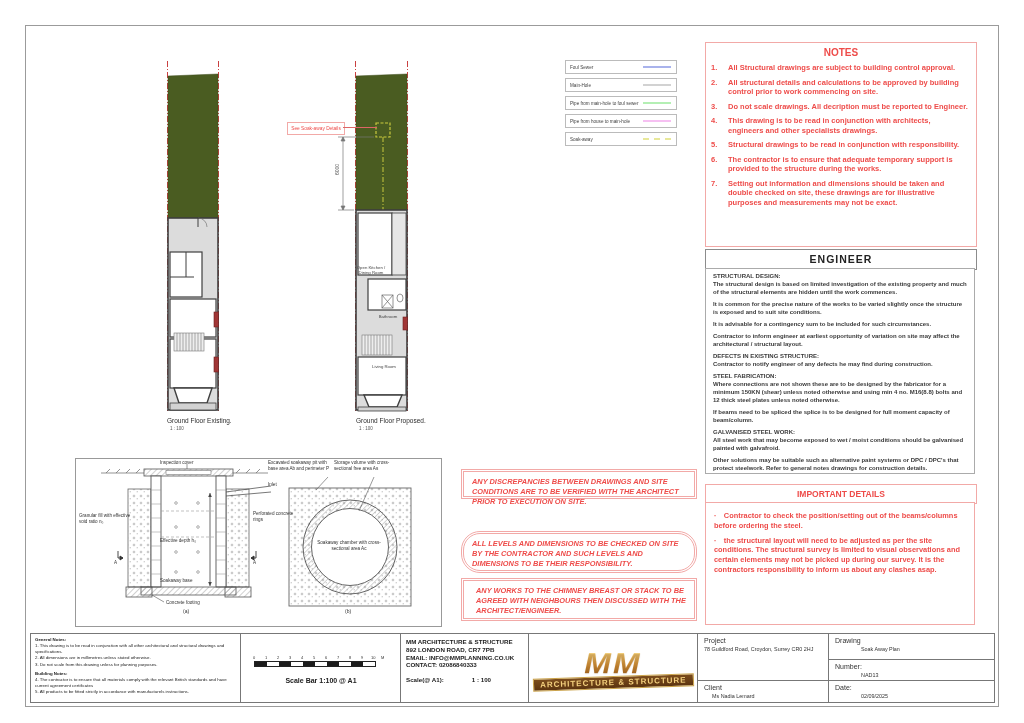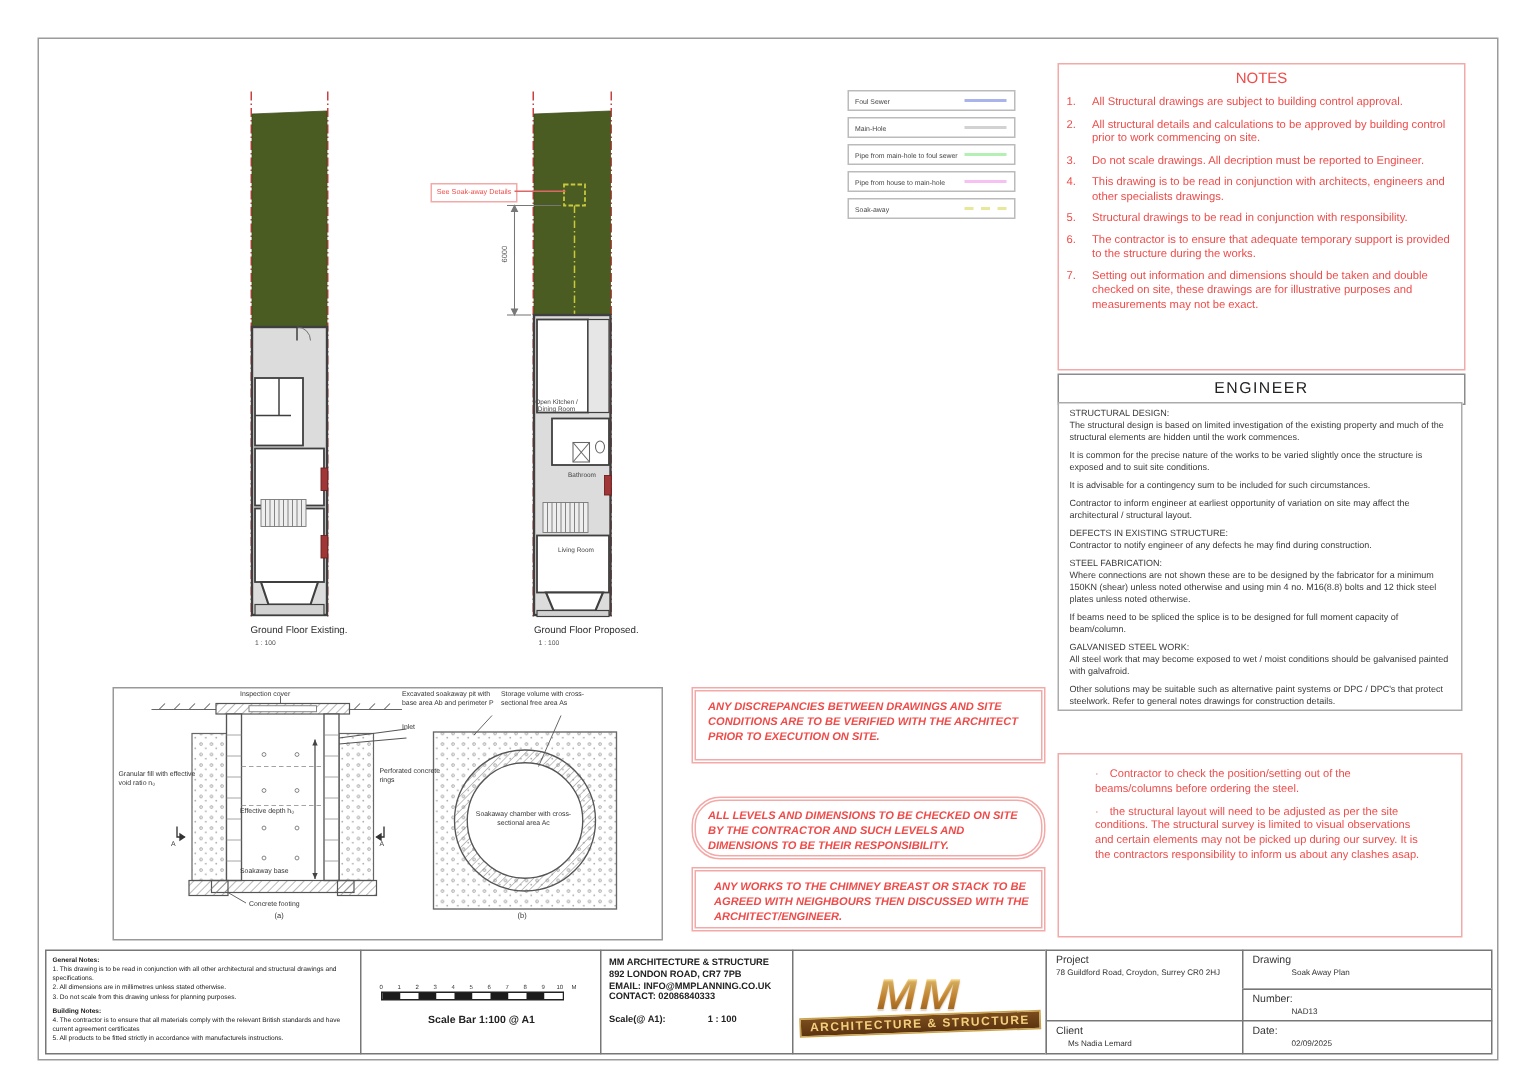--- a/index.html
+++ b/index.html
@@ -1,19 +1,19 @@
 <!DOCTYPE html>
 <html><head>
 <meta charset="utf-8">
 <style>
   html,body{margin:0;padding:0;background:#fff;}
   .sheet{position:relative;width:1024px;height:723px;background:#fff;overflow:hidden;
          font-family:"Liberation Sans",sans-serif;color:#333;
          --red:#ee4c4a;--redborder:#f2a9a7;}
-  .abs{position:absolute;}
+  .abs{position:absolute;font-weight:bold;}
   .frame{left:25px;top:25px;width:972px;height:680px;border:1px solid #9b9b9b;}
 
   
   .plan-svg{position:absolute;}
   .plan-title{position:absolute;font-size:6.5px;color:#2c2c2c;}
   .plan-scale{position:absolute;font-size:4.5px;color:#555;}
   .room-label{position:absolute;font-size:4.3px;color:#444;text-align:center;line-height:1.2;}
   .callout{position:absolute;left:287px;top:122px;width:56px;height:11px;border:1px solid var(--redborder);
            color:var(--red);font-size:4.8px;display:flex;align-items:center;justify-content:center;background:#fff;}
   .callout-line{position:absolute;left:343px;top:127px;width:34px;height:1px;background:#d66;}
@@ -36,26 +36,26 @@
   .details-header{left:705px;top:249px;width:270px;height:19px;border:1px solid #8c8c8c;background:#fff;
                   font-size:10.5px;letter-spacing:1px;color:#222;text-align:center;line-height:19px;}
   .details-body{left:705px;top:268px;width:270px;height:206px;border:1px solid #ababab;background:#fff;
                 padding:4px 7px;box-sizing:border-box;font-size:6px;color:#3a3a3a;overflow:hidden;}
   .details-body p{margin:0 0 4.5px;white-space:pre-line;line-height:1.3;}
 
   .imp-header{left:705px;top:484px;width:270px;height:18px;border:1px solid var(--redborder);background:#fff;
               color:var(--red);font-size:8.5px;text-align:center;line-height:18px;}
   .imp-body{left:705px;top:502px;width:270px;height:123px;border:1px solid var(--redborder);background:#fff;
             padding:3px 8px;box-sizing:border-box;color:var(--red);font-size:7.4px;overflow:hidden;}
-  .imp-body p{margin:5px 16px 0;line-height:1.32;}
+  .imp-body p{margin:5px 0 0;line-height:1.32;}
 
   .warn{position:absolute;left:461px;width:236px;border:3px double var(--redborder);background:#fff;
         color:var(--red);font-size:7.4px;font-weight:bold;font-style:italic;
         padding:5px 8px;box-sizing:border-box;line-height:1.35;}
-  .warn1{top:458px;height:51px;}
+  .warn1{top:469px;height:30px;}
   .warn2{top:531px;height:42px;border-radius:19px;}
   .warn3{top:578px;height:43px;padding-left:12px;}
 
   
   .soak-box{left:75px;top:458px;width:365px;height:167px;border:1px solid #999;background:#fff;}
   .soak-label{position:absolute;font-size:4.6px;color:#333;line-height:1.25;}
   .soak-caption{position:absolute;font-size:5px;color:#333;}
 
   
   .tb{position:absolute;border:1px solid #777;background:#fff;box-sizing:border-box;}
@@ -248,20 +248,21 @@
     <p>DEFECTS IN EXISTING STRUCTURE:
 Contractor to notify engineer of any defects he may find during construction.</p>
     <p>STEEL FABRICATION:
 Where connections are not shown these are to be designed by the fabricator for a minimum 150KN (shear) unless noted otherwise and using min 4 no. M16(8.8) bolts and 12 thick steel plates unless noted otherwise.</p>
     <p>If beams need to be spliced the splice is to be designed for full moment capacity of beam/column.</p>
     <p>GALVANISED STEEL WORK:
 All steel work that may become exposed to wet / moist conditions should be galvanised painted with galvafroid.</p>
     <p>Other solutions may be suitable such as alternative paint systems or DPC / DPC's that protect steelwork. Refer to general notes drawings for construction details.</p>
   </div>
 
+  <div class="abs imp-header">IMPORTANT DETAILS</div>
   <div class="abs imp-body">
     <p>· Contractor to check the position/setting out of the beams/columns before ordering the steel.</p>
     <p>· the structural layout will need to be adjusted as per the site conditions. The structural survey is limited to visual observations and certain elements may not be picked up during our survey. It is the contractors responsibility to inform us about any clashes asap.</p>
   </div>
 
   <div class="warn warn1">ANY DISCREPANCIES BETWEEN DRAWINGS AND SITE CONDITIONS ARE TO BE VERIFIED WITH THE ARCHITECT PRIOR TO EXECUTION ON SITE.</div>
   <div class="warn warn2">ALL LEVELS AND DIMENSIONS TO BE CHECKED ON SITE BY THE CONTRACTOR AND SUCH LEVELS AND DIMENSIONS TO BE THEIR RESPONSIBILITY.</div>
   <div class="warn warn3">ANY WORKS TO THE CHIMNEY BREAST OR STACK TO BE AGREED WITH NEIGHBOURS THEN DISCUSSED WITH THE ARCHITECT/ENGINEER.</div>
 
   <div class="abs soak-box">

